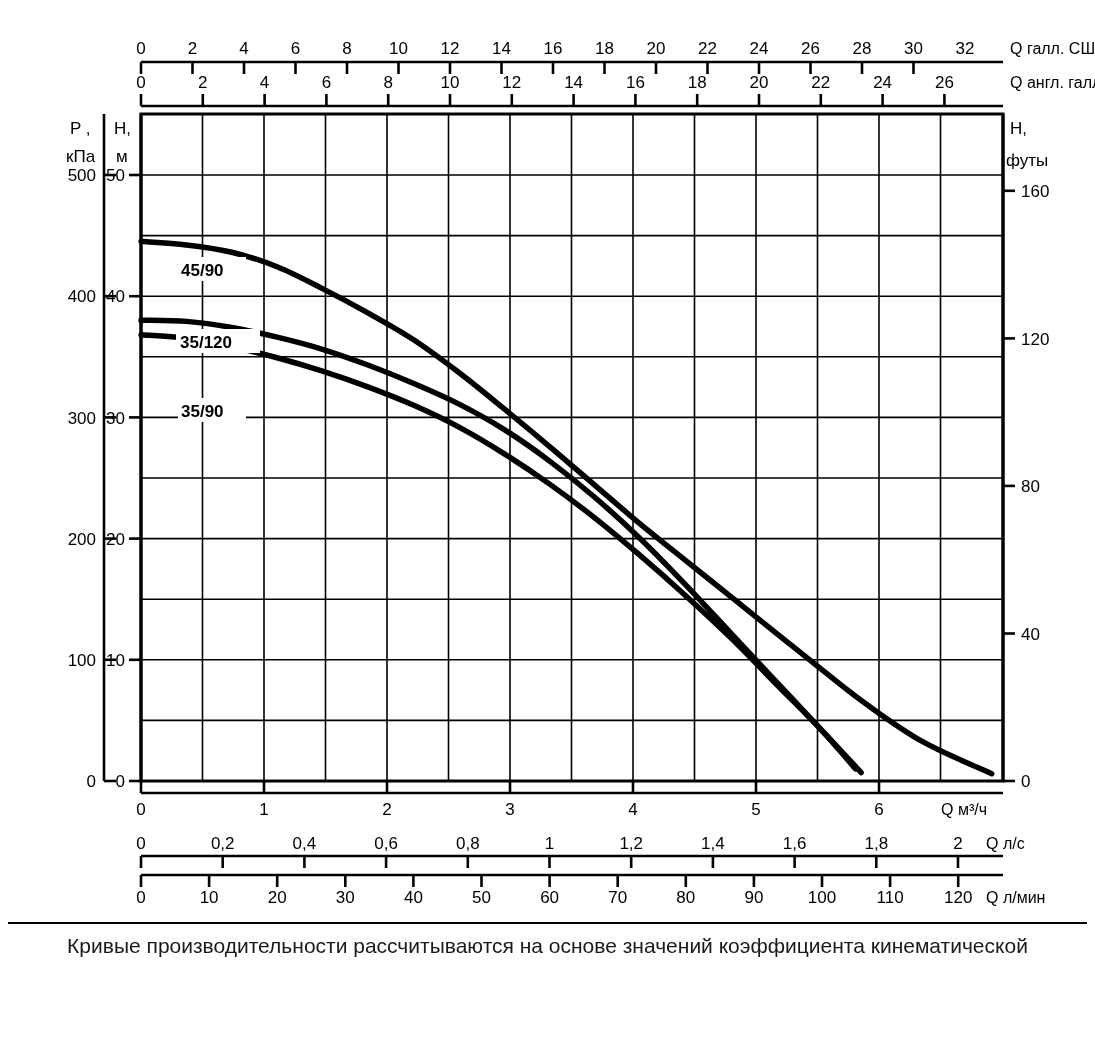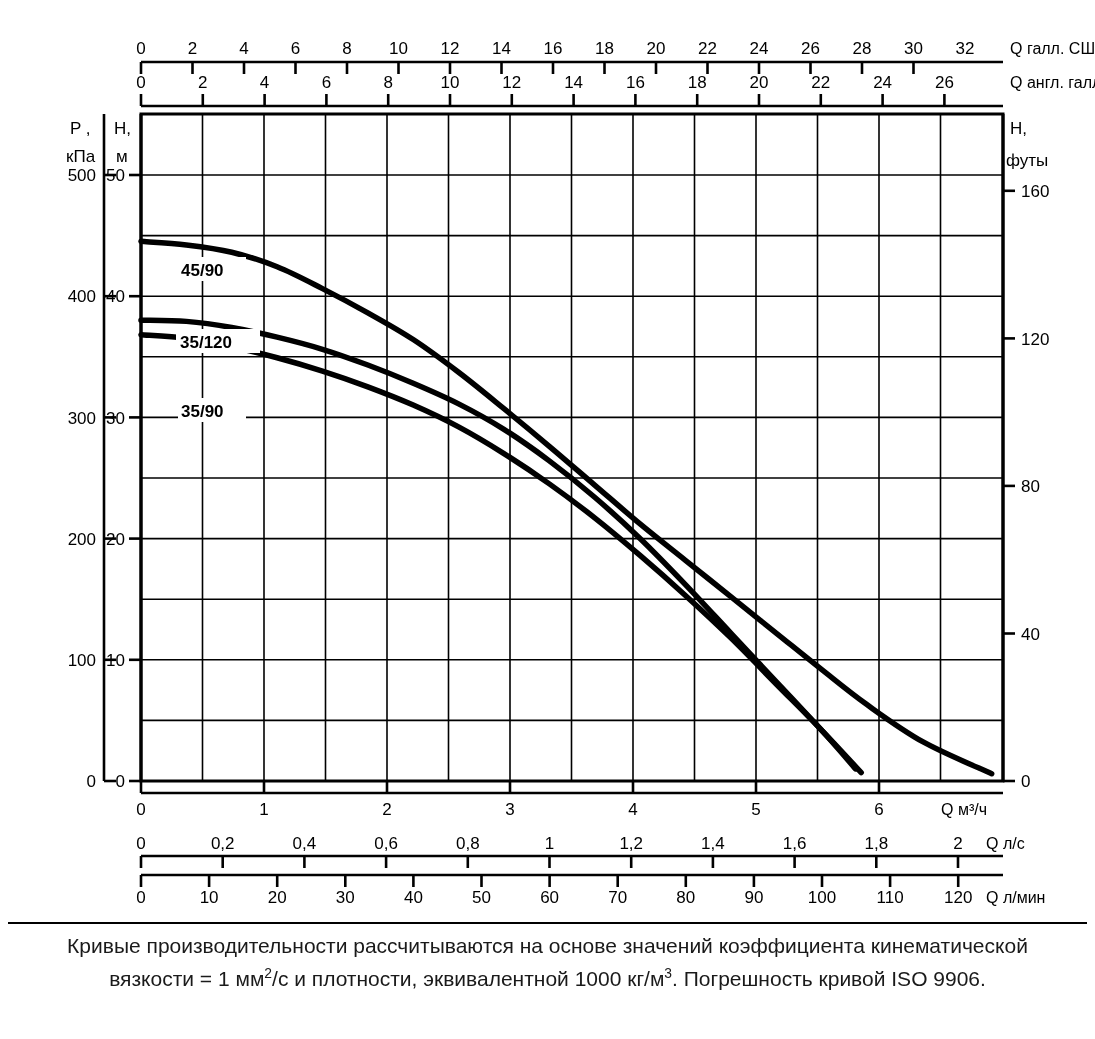--- a/index.html
+++ b/index.html
@@ -339,15 +339,14 @@
 
       <rect x="178" y="398" width="68" height="24" fill="#ffffff"></rect>
       <text class="curve-label" x="181" y="417">35/90</text>
     </g>
   </svg>
 
   <div class="divider"></div>
 
   <div class="caption">
     <span class="line">Кривые производительности рассчитываются на основе значений коэффициента кинематической</span>
-    <span class="line"><span>вязкости = 1 мм</span><sup>2</sup><span>/с и плотности, эквивалентной 1000 кг/м</span><sup>3</sup><span>. Погрешность кривой ISO 9906.</span></span>
   </div>
 </div>
 
 </body></html>

